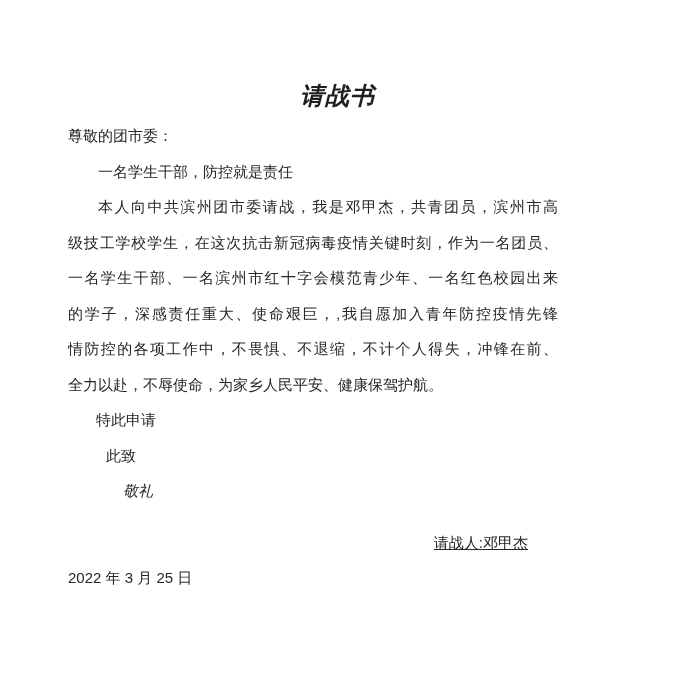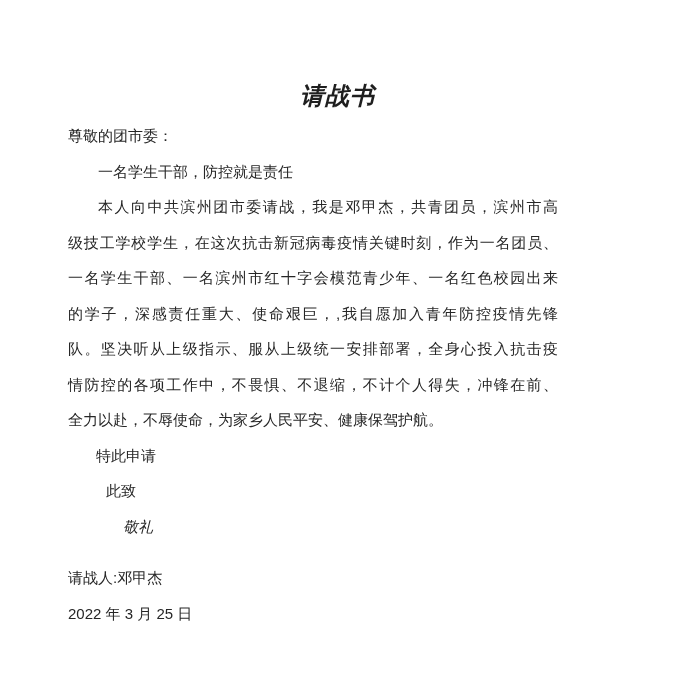--- a/index.html
+++ b/index.html
@@ -42,22 +42,24 @@
   
   .jline {
     text-align: justify;
     text-align-last: justify;
   }
   .indent  { text-indent: 30px; }
   .apply   { text-indent: 28px; }
   .regards { text-indent: 38px; }
   .salute  { text-indent: 55px; font-style: italic; }
   .signer {
+    text-align: right;
     padding-right: 30px;
     margin-top: 16px;
+    text-decoration: underline;
   }
   .date {
     text-align: left;
     padding-right: 22px;
   }
 </style>
 </head>
 <body>
 
 <div class="page">
@@ -71,21 +73,20 @@
     <div class="line indent">一名学生干部，防控就是责任</div>
 
     <div class="line jline indent">本人向中共滨州团市委请战，我是邓甲杰，共青团员，滨州市高</div>
 
     <div class="line jline">级技工学校学生，在这次抗击新冠病毒疫情关键时刻，作为一名团员、</div>
 
     <div class="line jline">一名学生干部、一名滨州市红十字会模范青少年、一名红色校园出来</div>
 
     <div class="line jline">的学子，深感责任重大、使命艰巨，,我自愿加入青年防控疫情先锋</div>
 
-    <div class="line jline">队。坚决听从上级指示、服从上级统一安排部署，全身心投入抗击疫</div>
 
     <div class="line jline">情防控的各项工作中，不畏惧、不退缩，不计个人得失，冲锋在前、</div>
 
     <div class="line">全力以赴，不辱使命，为家乡人民平安、健康保驾护航。</div>
 
     <div class="line apply">特此申请</div>
 
     <div class="line regards">此致</div>
 
     <div class="line salute">敬礼</div>

